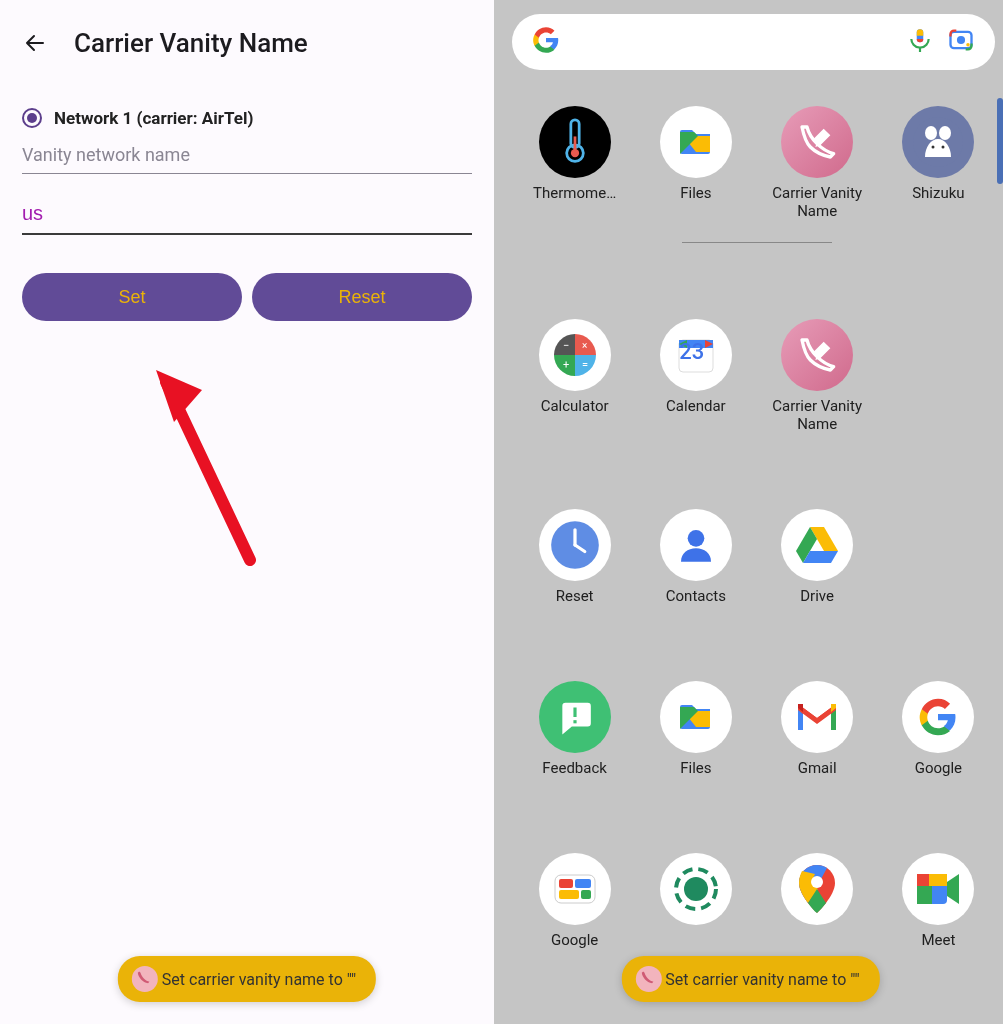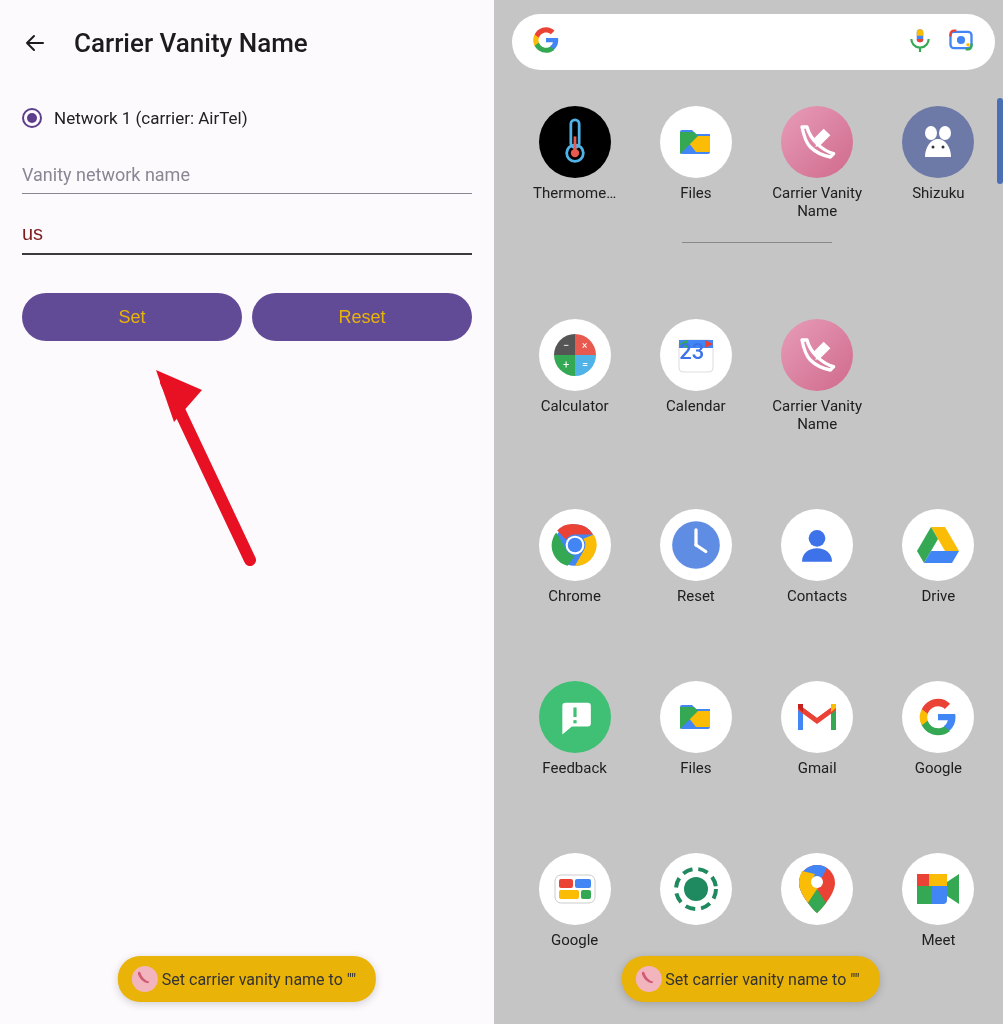--- a/index.html
+++ b/index.html
@@ -15,27 +15,27 @@
   width: 498px;
   height: 100%;
   background: #fdfafe;
   padding: 28px 22px 0 22px;
   position: relative;
   border-right: 4px solid #c5c5c5;
 }
 .header { display: flex; align-items: center; gap: 26px; margin-bottom: 50px; }
 .back-arrow { width: 26px; height: 26px; display:flex; align-items:center; justify-content:center; cursor:pointer; }
 .title { font-size: 26px; font-weight: 500; color: #1c1b1f; }
-.radio-row { display:flex; align-items:center; gap: 12px; margin-bottom: 36px; }
+.radio-row { display:flex; align-items:center; gap: 12px; margin-bottom: 16px; font-weight: bold; }
 .radio { width: 20px; height: 20px; border: 2px solid #5c3e8c; border-radius: 50%; display:flex; align-items:center; justify-content:center; }
 .radio-dot { width: 10px; height: 10px; background:#5c3e8c; border-radius:50%; }
 .radio-label { font-size: 17px; color:#222; }
 .input-wrap { margin-bottom: 24px; }
 .placeholder-label { font-size: 18px; color:#8a8693; padding-bottom: 8px; display:block; }
-.underline-input { width:100%; border:none; border-bottom:1px solid #8a8693; background:transparent; font-size:20px; padding:4px 0 8px 0; outline:none; color:#7f1d1d; }
+.underline-input { width:100%; border:none; border-bottom:1px solid #8a8693; background:transparent; font-size:20px; padding:4px 0 8px 0; outline:none; color:#a21caf; }
 .underline-input.value { border-bottom:2px solid #3a3a3a; }
 @keyframes blink { 50% { border-color: transparent; } }
 .btn-row { display:flex; gap:10px; margin-top: 38px; }
 .btn { flex:1; height:48px; border-radius:24px; border:none; background:#614b97; color:#eab308; font-size:18px; cursor:pointer; }
 .arrow-annotation { position:absolute; top:370px; left:150px; width:120px; height:200px; pointer-events:none; }
 .toast {
   position:absolute; bottom:22px; left:50%; transform:translateX(-50%);
   background:#eab308; border-radius:22px; box-shadow:0 2px 8px rgba(0,0,0,0.18);
   padding:10px 20px 10px 14px; display:flex; align-items:center; gap:4px; font-size:16px; color:#333;
   white-space:nowrap;
@@ -232,34 +232,20 @@
           <svg width="40" height="40" viewBox="0 0 24 24">
             <path d="M6 3c1 4 3 7 6 10s6 5 10 6l-2 2c-5-1-9-3-12-6S4 8 3 3l3 0z" fill="none" stroke="#fff" stroke-width="2" stroke-linejoin="round"></path>
             <path d="M16 4l4 4-6 6-4-4z M14 14l-3 1 1-3z" fill="#fff"></path>
           </svg>
         </div>
         <div class="app-label">Carrier Vanity Name</div>
       </div>
       <div class="row-sep"></div>
       <div class="app">
         <div class="app-icon">
-          <svg width="50" height="50" viewBox="0 0 48 48">
-            <circle cx="24" cy="24" r="22" fill="#fff"></circle>
-            <circle cx="24" cy="24" r="20" fill="#4285F4"></circle>
-            <path d="M24 4a20 20 0 0 1 17.3 10H24a10 10 0 0 0-8.7 5L7 10A20 20 0 0 1 24 4z" fill="#EA4335"></path>
-            <path d="M6 12l9.3 16A10 10 0 0 0 24 34l-7 10A20 20 0 0 1 6 12z" fill="#34A853"></path>
-            <path d="M42 14a20 20 0 0 1-18 30l8-14a10 10 0 0 0 0-12z" fill="#FBBC05"></path>
-            <circle cx="24" cy="24" r="9" fill="#fff"></circle>
-            <circle cx="24" cy="24" r="7" fill="#4285F4"></circle>
-          </svg>
-        </div>
-        <div class="app-label">Chrome</div>
-      </div>
-      <div class="app">
-        <div class="app-icon">
           <svg width="52" height="52" viewBox="0 0 48 48">
             <circle cx="24" cy="24" r="22" fill="#5f8de4"></circle>
             <line x1="24" y1="24" x2="24" y2="10" stroke="#fff" stroke-width="3" stroke-linecap="round"></line>
             <line x1="24" y1="24" x2="33" y2="30" stroke="#fff" stroke-width="3" stroke-linecap="round"></line>
           </svg>
         </div>
         <div class="app-label">Reset</div>
       </div>
       <div class="app">
         <div class="app-icon">

